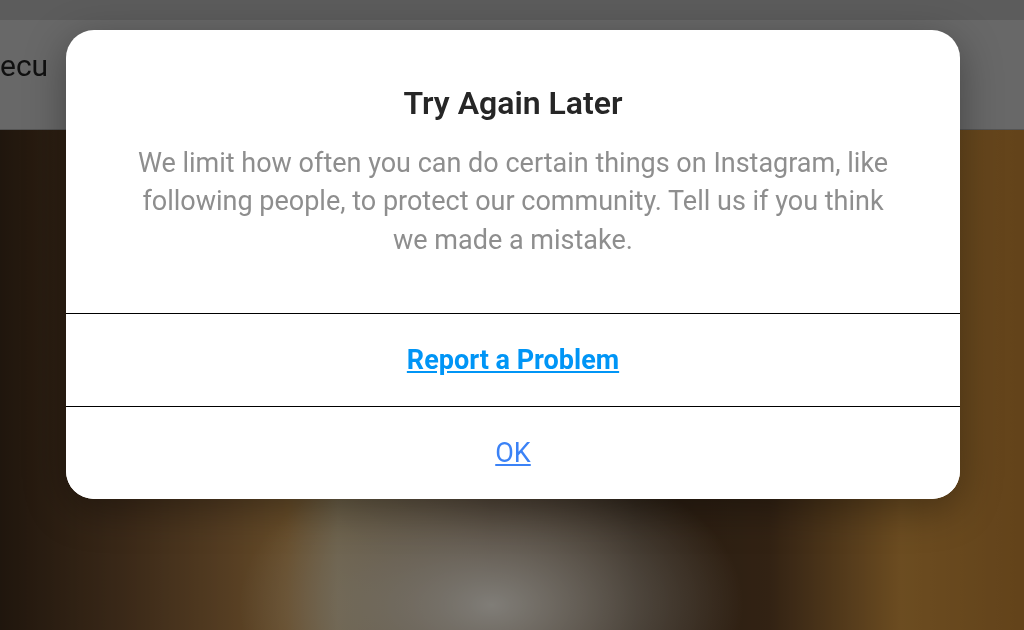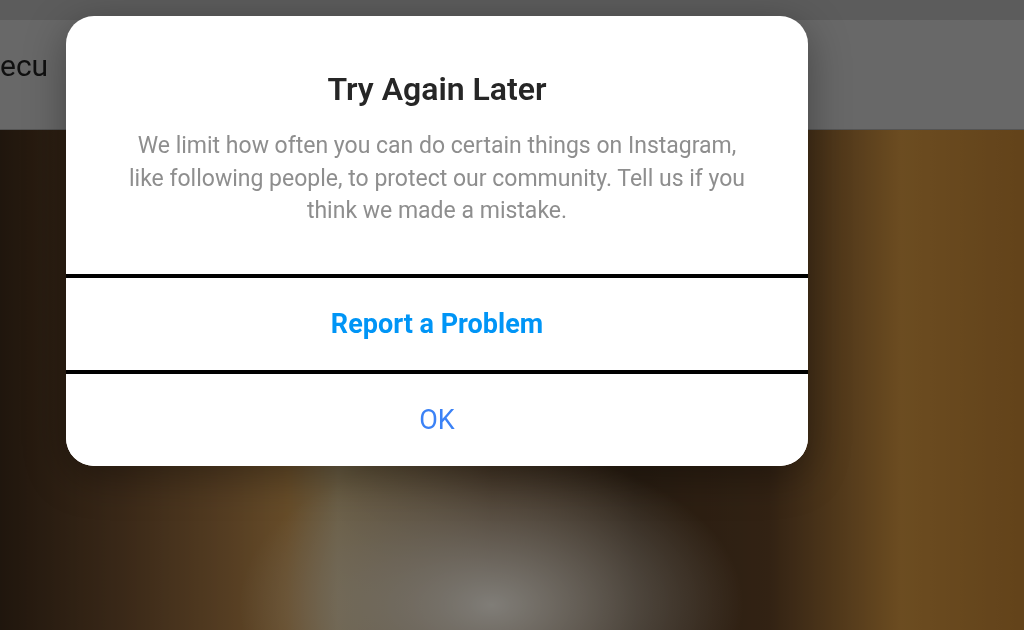--- a/index.html
+++ b/index.html
@@ -54,57 +54,58 @@
         radial-gradient(ellipse 420px 260px at 48% 95%, #e9e4da 0%, rgba(233,228,218,0) 60%),
         linear-gradient(90deg, #3a2818 0%, #6a4a2c 12%, #9a6f3e 22%, #ba8a4a 28%, #bfa778 33%, #6c4f30 48%, #4a3520 62%, #5b3e24 75%, #c58b3c 88%, #b47a30 100%);
     }
     .overlay {
       position: absolute;
       inset: 0;
       background: rgba(0,0,0,0.45);
     }
     .modal {
       position: absolute;
-      top: 16px;
+      top: 30px;
       left: 66px;
-      width: 742px;
+      width: 894px;
       background: #ffffff;
       border-radius: 28px;
       box-shadow: 0 10px 40px rgba(0,0,0,0.35);
       overflow: hidden;
     }
     .modal-body {
       padding: 54px 60px 46px 60px;
       text-align: center;
     }
     .modal-title {
       font-size: 32px;
       font-weight: 600;
       color: #262626;
       margin-bottom: 22px;
     }
     .modal-message {
-      font-size: 23px;
+      font-size: 27px;
       line-height: 1.42;
       color: #8e8e8e;
       font-weight: 400;
       max-width: 780px;
-      margin: 0 auto;
+      margin: 8px auto;
     }
     .modal-button {
       width: 100%;
       border: none;
-      border-top: 4px solid #000000;
+      border-top: 1px solid #000000;
       background: #ffffff;
       padding: 30px 0;
       font-size: 27px;
       cursor: pointer;
       font-family: inherit;
       display: block;
       text-align: center;
+      text-decoration: underline;
     }
     .modal-button.primary {
       color: #0095f6;
       font-weight: 700;
     }
     .modal-button.secondary {
       color: #3b82f6;
       font-weight: 400;
     }
   </style>

